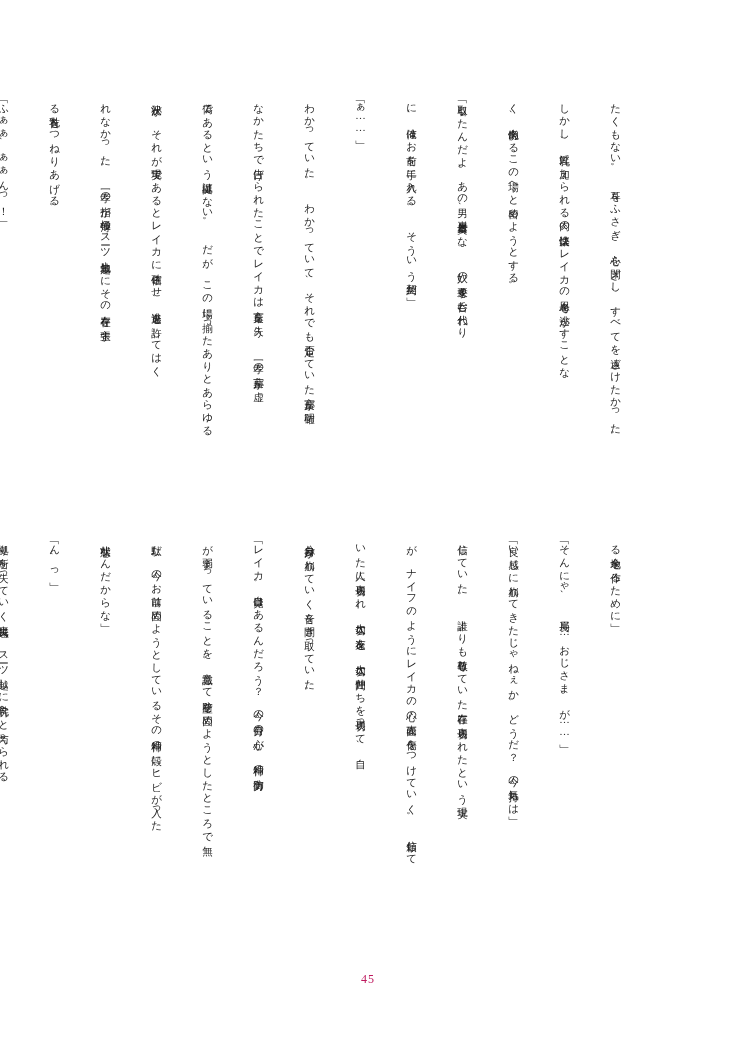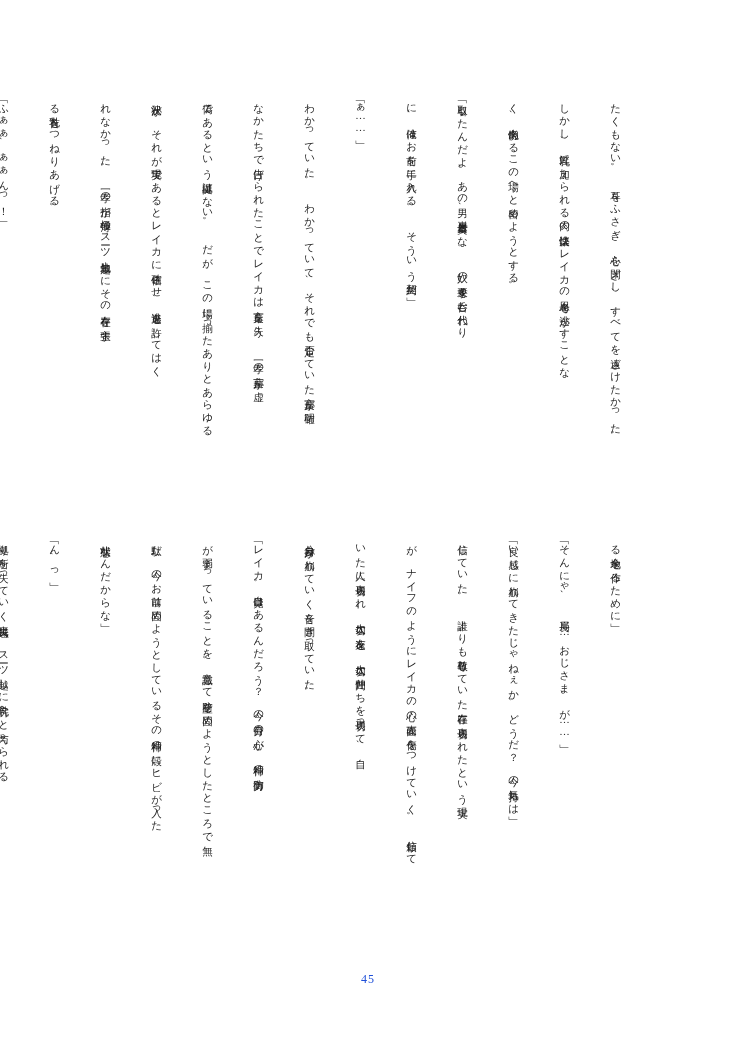--- a/index.html
+++ b/index.html
@@ -52,21 +52,21 @@
     display: block;
   }
   .page-number {
     position: absolute;
     left: 0;
     right: 0;
     bottom: 52px;
     text-align: center;
     font-size: 12px;
     font-family: "Liberation Serif", "DejaVu Serif", serif;
-    color: #1d4ed8;
+    color: #be185d;
     letter-spacing: 1px;
   }
 </style>
 </head>
 <body>
 
 <div class="page">
 
   <div class="block" id="block-top">
     <span class="para">たくもない。　耳をふさぎ、心を閉ざし、すべてを遠ざけたかった。</span>

